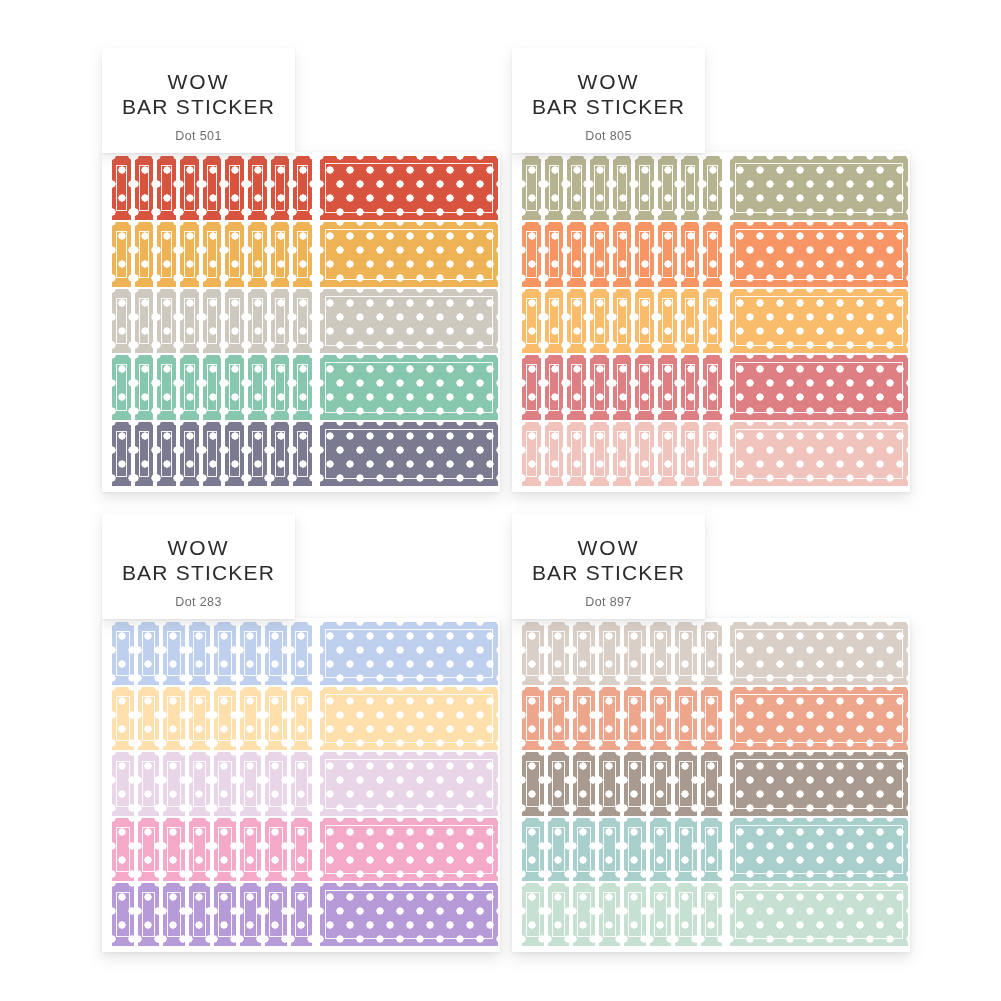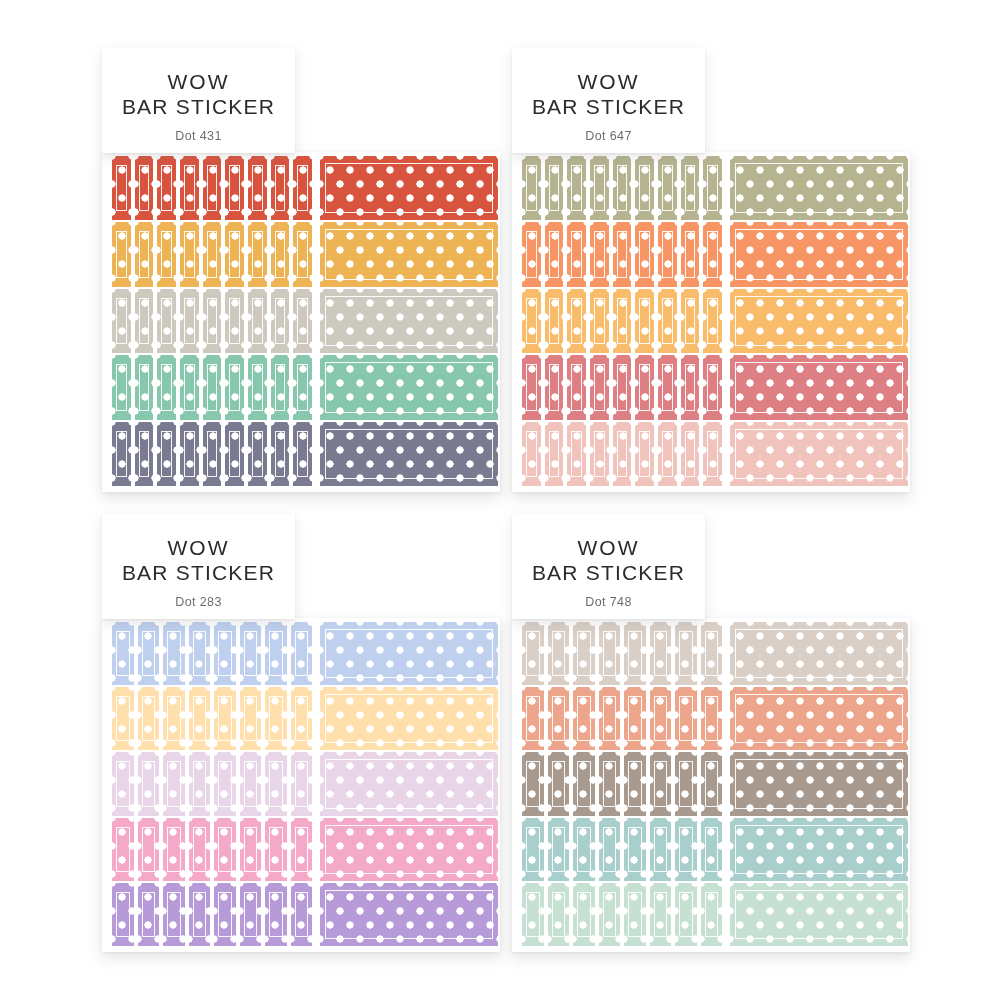--- a/index.html
+++ b/index.html
@@ -301,21 +301,21 @@
             </div>
           </div>
         </div>
       </div>
       <div class="header-card" style="left: 102px; top: 48px; width: 193px; height: 105px;">
         <div class="header-inner" style="top: 22px;">
           <div class="brand">
             <div>WOW</div>
             <div class="l2">BAR STICKER</div>
           </div>
-          <div class="code">Dot 431</div>
+          <div class="code">Dot 501</div>
         </div>
       </div>
     </div>
     <div class="product">
       <div class="sheet" style="left: 512px; top: 152px; width: 398px; height: 340px;">
         <div class="rows" style="left: 6px; top: 4px; width: 386px; height: 332px;">
           <div class="row" style="height: 66.4px;">
             <div class="row-inner">
               <div class="pc narrow" style="--c: #b6b490; width: 18.6667px; height: 64.4px; margin-left: 4px;">
                 <div class="fill"></div>
@@ -536,21 +536,21 @@
             </div>
           </div>
         </div>
       </div>
       <div class="header-card" style="left: 512px; top: 48px; width: 193px; height: 105px;">
         <div class="header-inner" style="top: 22px;">
           <div class="brand">
             <div>WOW</div>
             <div class="l2">BAR STICKER</div>
           </div>
-          <div class="code">Dot 647</div>
+          <div class="code">Dot 805</div>
         </div>
       </div>
     </div>
     <div class="product">
       <div class="sheet" style="left: 102px; top: 618px; width: 398px; height: 334px;">
         <div class="rows" style="left: 6px; top: 4px; width: 386px; height: 326px;">
           <div class="row" style="height: 65.2px;">
             <div class="row-inner">
               <div class="pc narrow" style="--c: #bed0ee; width: 21.5px; height: 63.2px; margin-left: 4px;">
                 <div class="fill"></div>
@@ -966,17 +966,17 @@
             </div>
           </div>
         </div>
       </div>
       <div class="header-card" style="left: 512px; top: 514px; width: 193px; height: 105px;">
         <div class="header-inner" style="top: 22px;">
           <div class="brand">
             <div>WOW</div>
             <div class="l2">BAR STICKER</div>
           </div>
-          <div class="code">Dot 748</div>
+          <div class="code">Dot 897</div>
         </div>
       </div>
     </div>
   </div>
 
 </body></html>

